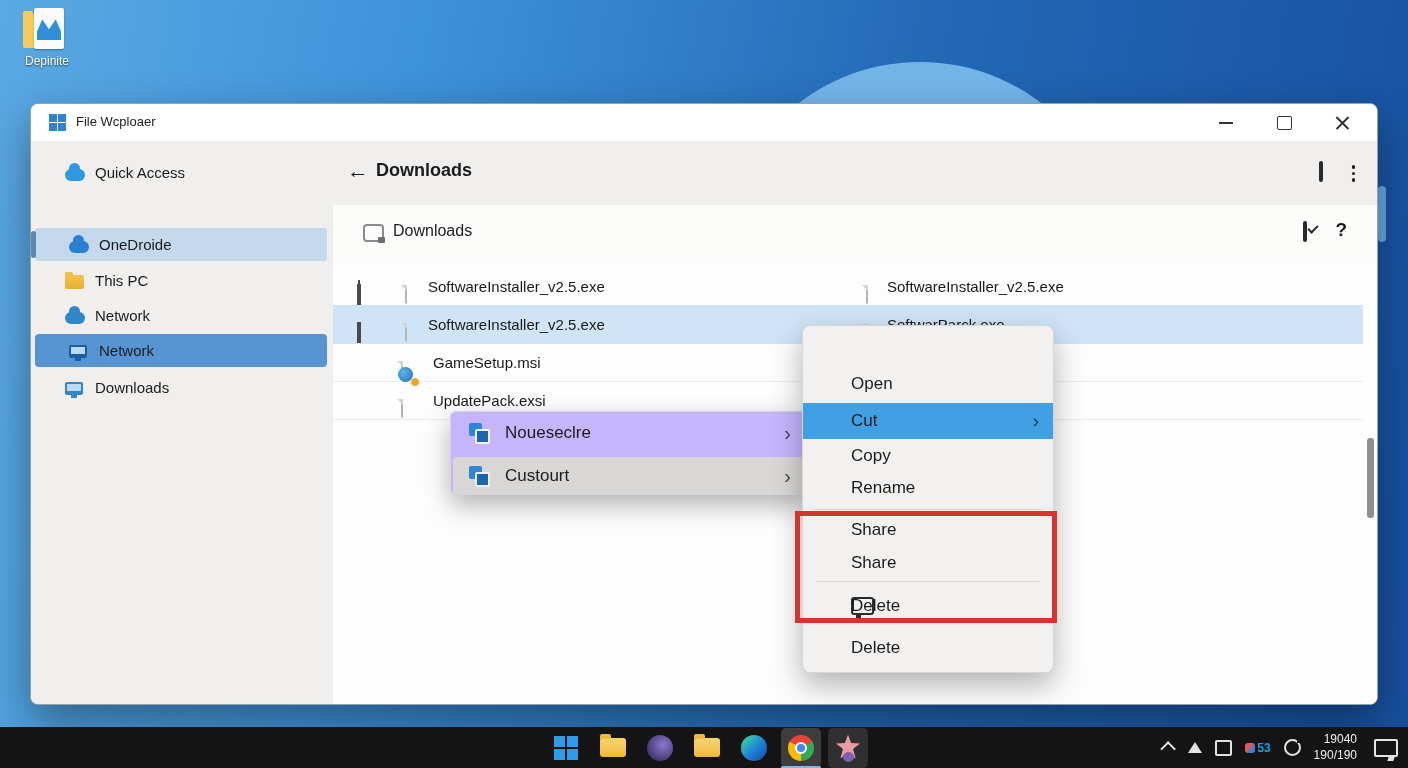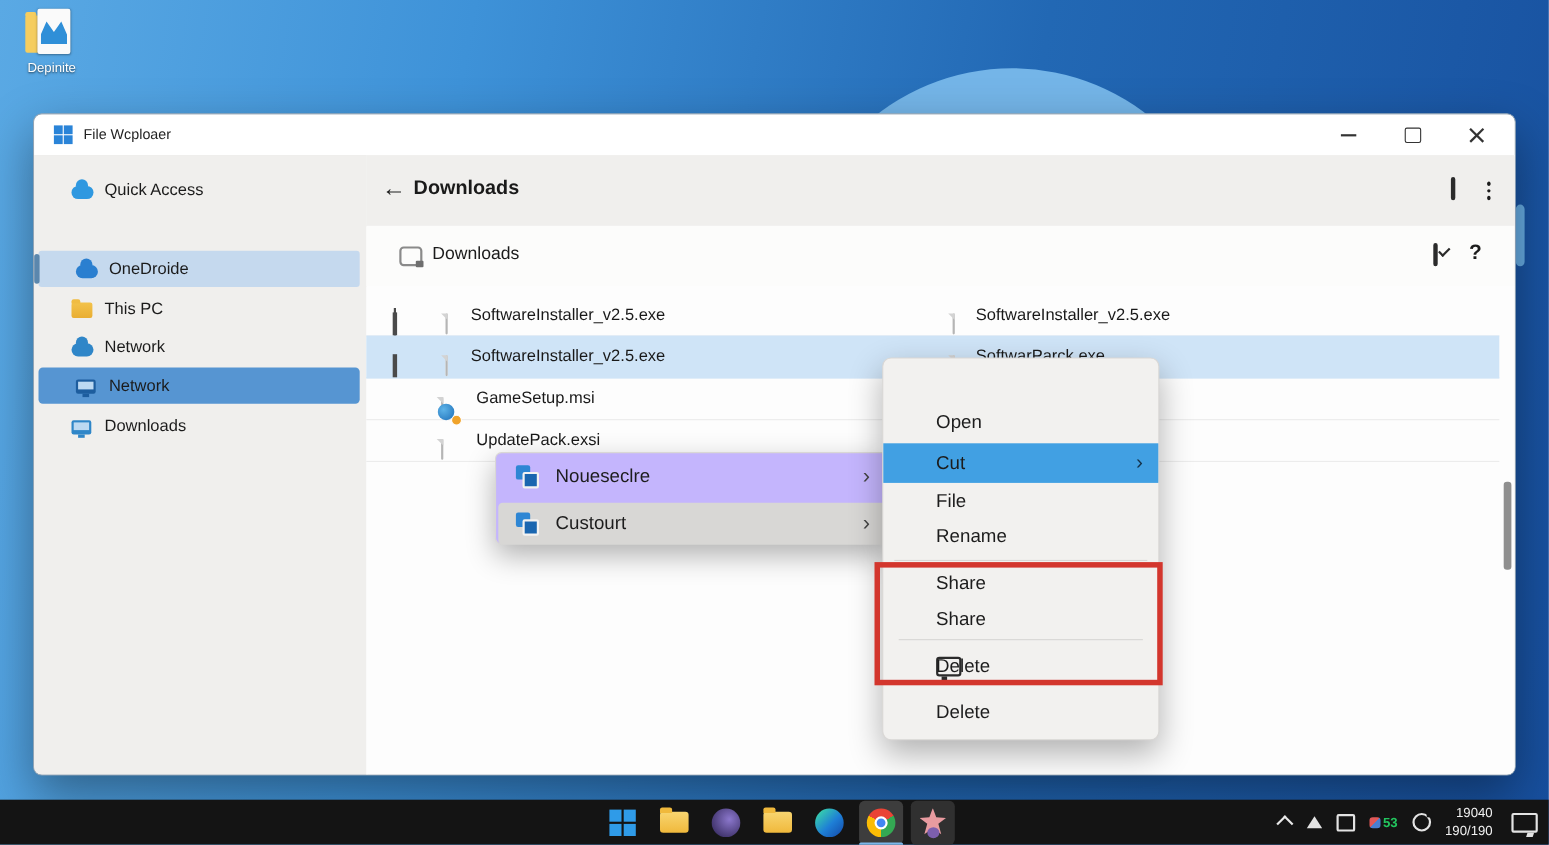--- a/index.html
+++ b/index.html
@@ -141,21 +141,21 @@
   .star-ic{position:relative;width:26px;height:26px;}
   .star-ic::before{content:"";position:absolute;left:1px;top:0;width:24px;height:24px;background:#e89ba0;
     clip-path:polygon(50% 0,63% 35%,100% 38%,71% 60%,82% 100%,50% 76%,18% 100%,29% 60%,0 38%,37% 35%);}
   .star-ic::after{content:"";position:absolute;left:8px;bottom:-1px;width:11px;height:10px;border-radius:50%;background:#7d5fae;}
   .tray{position:absolute;right:10px;top:0;height:41px;display:flex;align-items:center;gap:13px;}
   .tr-chev{width:9px;height:9px;border-left:2px solid #e8e8e8;border-top:2px solid #e8e8e8;transform:rotate(45deg) translateY(2px);cursor:pointer;}
   .tr-tri{width:0;height:0;border-left:7px solid transparent;border-right:7px solid transparent;border-bottom:11px solid #e3e3e3;cursor:pointer;}
   .tr-sqr{width:13px;height:12px;border:2px solid #e3e3e3;border-radius:2px;cursor:pointer;}
   .tr-badge{display:flex;align-items:center;gap:2px;cursor:pointer;}
   .tr-badge i{width:10px;height:10px;border-radius:3px;background:linear-gradient(135deg,#e05858 50%,#4a7fd0 50%);}
-  .tr-badge b{color:#22c55e;font-size:12px;font-weight:700;}
+  .tr-badge b{color:#0ea5e9;font-size:12px;font-weight:700;}
   .tr-cir{width:13px;height:13px;border:2px solid #e3e3e3;border-radius:50%;position:relative;cursor:pointer;}
   .tr-cir::after{content:"";position:absolute;right:-3px;top:-3px;width:5px;height:5px;background:#141414;}
   .clock{text-align:right;color:#f0f0f0;font-size:12px;line-height:1.3;cursor:pointer;}
   .tr-mon{width:20px;height:14px;border:2px solid #e3e3e3;border-radius:2px;position:relative;cursor:pointer;margin-left:4px;}
   .tr-mon::after{content:"";position:absolute;right:2px;bottom:-6px;width:6px;height:4px;background:#e3e3e3;transform:skewX(-18deg);}
 </style>
 </head>
 <body>
 
 <div class="bloom"></div>
@@ -275,21 +275,21 @@
 
 <div class="cmenu">
   <div class="citem" style="top:41px">
     <span>Open</span>
   </div>
   <div class="citem hl" style="top:77px">
     <span>Cut</span>
     <span class="chev">›</span>
   </div>
   <div class="citem" style="top:113px">
-    <span>File</span>
+    <span>Copy</span>
   </div>
   <div class="citem" style="top:145px">
     <span>Rename</span>
   </div>
   <div class="msep" style="top:183px"></div>
   <div class="citem" style="top:187px">
     <span>Share</span>
   </div>
   <div class="citem" style="top:220px">
     <span>Share</span>

